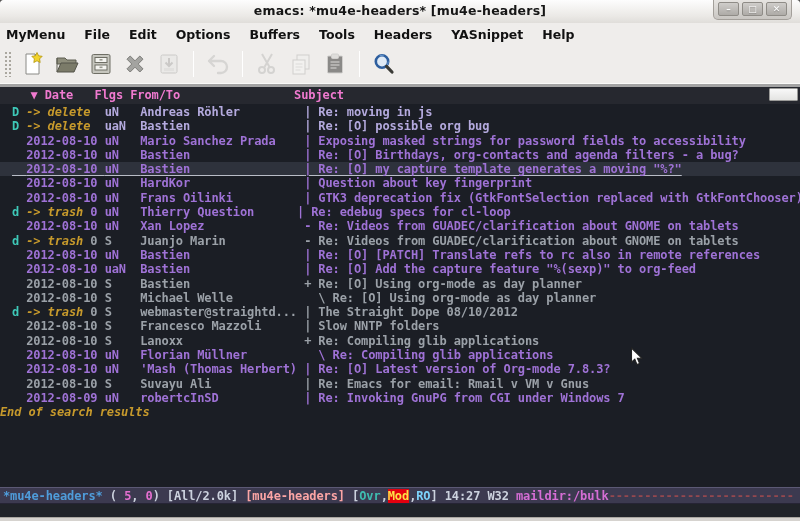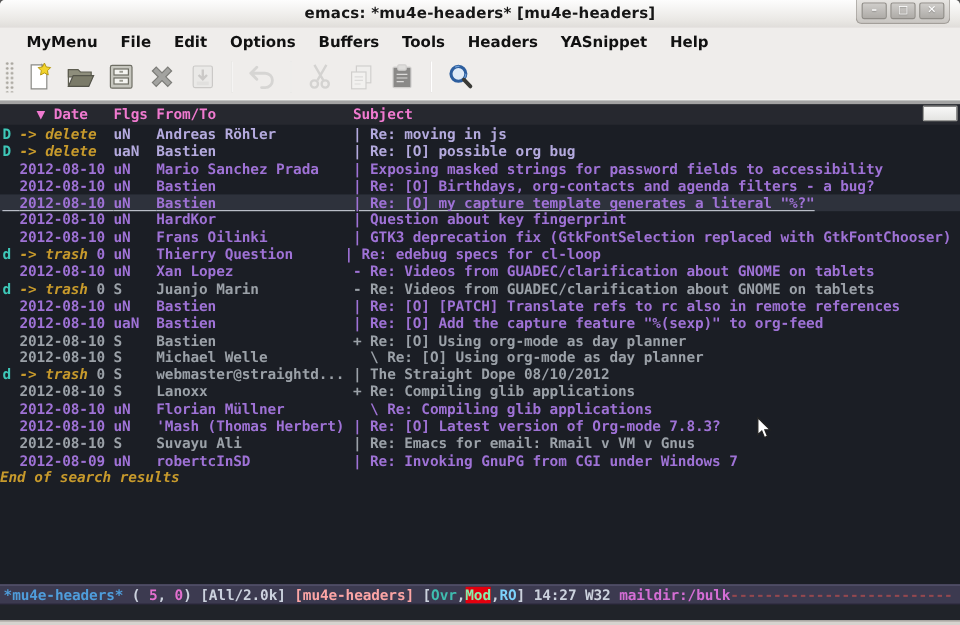--- a/index.html
+++ b/index.html
@@ -28,21 +28,21 @@
   .win-btn{
     width:21px;height:14px;border:1px solid #8f8c87;border-radius:2px;
     background:linear-gradient(#cfcdca,#aeaba7);
     color:#fff;font-size:9px;font-weight:bold;line-height:13px;text-align:center;
     text-shadow:0 1px 1px rgba(0,0,0,.25);
   }
   
   .menubar{
     position:absolute;top:23px;left:0;right:0;height:22px;
     background:#efedeb;display:flex;align-items:center;
-    padding-left:22px;gap:19px;
+    padding-left:6px;gap:19px;
   }
   .menu-item{font-size:12.5px;font-weight:600;color:#111;}
   
   .toolbar{
     position:absolute;top:45px;left:0;right:0;height:39px;
     background:#efedeb;border-bottom:1px solid #fafaf8;
     display:flex;align-items:center;padding-left:3px;
   }
   .grip{
     width:8px;height:26px;margin:0 4px 0 1px;
@@ -58,21 +58,21 @@
     position:absolute;top:84px;left:0;right:0;bottom:4px;
     background:var(--buffer-bg,#1b1e25);border-top:3px solid #a3a3a3;
     font-family:"DejaVu Sans Mono",monospace;font-size:12px;font-weight:700;
     letter-spacing:-0.1px;color:#ccc;
   }
   .header-line{
     height:17px;line-height:17px;background:#26282f;
     color:var(--header-pink,#f07ad0);white-space:pre;padding-left:2px;
   }
   .msg-list{margin-top:1px;}
-  .msg-row{height:14.3px;line-height:14.3px;white-space:pre;padding-left:2px;}
+  .msg-row{height:14.3px;line-height:14.3px;white-space:pre;padding-left:12px;}
   .msg-row .mk{color:var(--mark-teal,#3ec8b8);}
   .msg-row .ac{color:var(--action-orange,#c79a2c);font-style:italic;}
   .msg-row.st-unread .fd{color:var(--unread,#9f72d6);}
   .msg-row.st-read   .fd{color:var(--read,#9ba1a8);}
   .msg-row.st-marked .fd{color:var(--marked,#b4aade);}
   .msg-row.current{background:#2e323c;}
   .msg-row.current span{
     text-decoration:underline;
     text-decoration-color:#b9bdc7;text-decoration-thickness:1px;text-underline-offset:2px;
   }
@@ -85,21 +85,21 @@
     position:absolute;left:0;right:0;bottom:13px;height:17px;line-height:16px;
     background:var(--modeline-bg,#3c3a50);
     border-top:1px solid #5c5975;border-bottom:1px solid #262435;
     white-space:pre;padding-left:3px;overflow:hidden;
   }
   .ml-buffer-name{color:#4f9ddb;}
   .ml-plain{color:#ccd2de;}
   .ml-pink{color:#e46fd0;}
   .ml-mode{color:#fca5a5;}
   .ml-teal{color:#3fbdb0;}
-  .ml-modified{color:#86efac;background:#e3000e;}
+  .ml-modified{color:#fde047;background:#e3000e;}
   .ml-readonly{color:#7dd3fc;}
   .ml-folder{color:#d56ed5;}
   .ml-dashes{color:#94484f;}
   .echo-area{position:absolute;left:0;right:0;bottom:0;height:13px;background:#202329;}
   
   .bottom-border{position:absolute;left:0;right:0;bottom:0;height:4px;background:#d6d3cf;border-top:1px solid #a9a6a1;}
   .scroll-thumb{
     position:absolute;top:1px;right:2px;width:29px;height:13px;
     background:linear-gradient(#f8f8f8,#e4e4e2);border:1px solid #9a9a98;border-radius:1px;
   }
@@ -228,31 +228,32 @@
       </div>
   </div>
 
   <div class="emacs">
     <div class="header-line">    ▼ Date   Flgs From/To                Subject</div>
     <div class="msg-list">
         <div class="msg-row st-marked"><span class="mk">D </span><span class="ac">-&gt; delete</span><span class="fd">  </span><span class="fd">uN   </span><span class="fd">Andreas Röhler         </span><span class="fd">| Re: moving in js</span></div>
         <div class="msg-row st-marked"><span class="mk">D </span><span class="ac">-&gt; delete</span><span class="fd">  </span><span class="fd">uaN  </span><span class="fd">Bastien                </span><span class="fd">| Re: [O] possible org bug</span></div>
         <div class="msg-row st-unread"><span class="mk">  </span><span class="fd">2012-08-10 </span><span class="fd">uN   </span><span class="fd">Mario Sanchez Prada    </span><span class="fd">| Exposing masked strings for password fields to accessibility</span></div>
         <div class="msg-row st-unread"><span class="mk">  </span><span class="fd">2012-08-10 </span><span class="fd">uN   </span><span class="fd">Bastien                </span><span class="fd">| Re: [O] Birthdays, org-contacts and agenda filters - a bug?</span></div>
-        <div class="msg-row st-unread current"><span class="mk">  </span><span class="fd">2012-08-10 </span><span class="fd">uN   </span><span class="fd">Bastien                </span><span class="fd">| Re: [O] my capture template generates a literal "%?"</span></div>
+        <div class="msg-row st-unread current"><span class="mk">  </span><span class="fd">2012-08-10 </span><span class="fd">uN   </span><span class="fd">Bastien                </span><span class="fd">| Re: [O] my capture template generates a moving "%?"</span></div>
         <div class="msg-row st-unread"><span class="mk">  </span><span class="fd">2012-08-10 </span><span class="fd">uN   </span><span class="fd">HardKor                </span><span class="fd">| Question about key fingerprint</span></div>
         <div class="msg-row st-unread"><span class="mk">  </span><span class="fd">2012-08-10 </span><span class="fd">uN   </span><span class="fd">Frans Oilinki          </span><span class="fd">| GTK3 deprecation fix (GtkFontSelection replaced with GtkFontChooser)</span></div>
         <div class="msg-row st-unread"><span class="mk">d </span><span class="ac">-&gt; trash</span><span class="fd"> 0 </span><span class="fd">uN   </span><span class="fd">Thierry Question      </span><span class="fd">| Re: edebug specs for cl-loop</span></div>
         <div class="msg-row st-unread"><span class="mk">  </span><span class="fd">2012-08-10 </span><span class="fd">uN   </span><span class="fd">Xan Lopez              </span><span class="fd">- Re: Videos from GUADEC/clarification about GNOME on tablets</span></div>
         <div class="msg-row st-read"><span class="mk">d </span><span class="ac">-&gt; trash</span><span class="fd"> 0 </span><span class="fd">S    </span><span class="fd">Juanjo Marin           </span><span class="fd">- Re: Videos from GUADEC/clarification about GNOME on tablets</span></div>
         <div class="msg-row st-unread"><span class="mk">  </span><span class="fd">2012-08-10 </span><span class="fd">uN   </span><span class="fd">Bastien                </span><span class="fd">| Re: [O] [PATCH] Translate refs to rc also in remote references</span></div>
         <div class="msg-row st-unread"><span class="mk">  </span><span class="fd">2012-08-10 </span><span class="fd">uaN  </span><span class="fd">Bastien                </span><span class="fd">| Re: [O] Add the capture feature "%(sexp)" to org-feed</span></div>
         <div class="msg-row st-read"><span class="mk">  </span><span class="fd">2012-08-10 </span><span class="fd">S    </span><span class="fd">Bastien                </span><span class="fd">+ Re: [O] Using org-mode as day planner</span></div>
         <div class="msg-row st-read"><span class="mk">  </span><span class="fd">2012-08-10 </span><span class="fd">S    </span><span class="fd">Michael Welle          </span><span class="fd">  \ Re: [O] Using org-mode as day planner</span></div>
         <div class="msg-row st-read"><span class="mk">d </span><span class="ac">-&gt; trash</span><span class="fd"> 0 </span><span class="fd">S    </span><span class="fd">webmaster@straightd... </span><span class="fd">| The Straight Dope 08/10/2012</span></div>
+        <div class="msg-row st-read"><span class="mk">  </span><span class="fd">2012-08-10 </span><span class="fd">S    </span><span class="fd">Francesco Mazzoli      </span><span class="fd">| Slow NNTP folders</span></div>
         <div class="msg-row st-read"><span class="mk">  </span><span class="fd">2012-08-10 </span><span class="fd">S    </span><span class="fd">Lanoxx                 </span><span class="fd">+ Re: Compiling glib applications</span></div>
         <div class="msg-row st-unread"><span class="mk">  </span><span class="fd">2012-08-10 </span><span class="fd">uN   </span><span class="fd">Florian Müllner        </span><span class="fd">  \ Re: Compiling glib applications</span></div>
         <div class="msg-row st-unread"><span class="mk">  </span><span class="fd">2012-08-10 </span><span class="fd">uN   </span><span class="fd">'Mash (Thomas Herbert) </span><span class="fd">| Re: [O] Latest version of Org-mode 7.8.3?</span></div>
         <div class="msg-row st-read"><span class="mk">  </span><span class="fd">2012-08-10 </span><span class="fd">S    </span><span class="fd">Suvayu Ali             </span><span class="fd">| Re: Emacs for email: Rmail v VM v Gnus</span></div>
         <div class="msg-row st-unread"><span class="mk">  </span><span class="fd">2012-08-09 </span><span class="fd">uN   </span><span class="fd">robertcInSD            </span><span class="fd">| Re: Invoking GnuPG from CGI under Windows 7</span></div>
       </div>
     <div class="end-line">End of search results</div>
     <div class="scroll-thumb"></div>
     <div class="modeline"><span class="ml-buffer-name">*mu4e-headers*</span><span class="ml-plain"> ( </span><span class="ml-pink">5</span><span class="ml-plain">, </span><span class="ml-pink">0</span><span class="ml-plain">) [All/2.0k] </span><span class="ml-mode">[mu4e-headers]</span><span class="ml-plain"> [</span><span class="ml-teal">Ovr</span><span class="ml-plain">,</span><span class="ml-modified">Mod</span><span class="ml-plain">,</span><span class="ml-readonly">RO</span><span class="ml-plain">] 14:27 W32 </span><span class="ml-folder">maildir:/bulk</span><span class="ml-dashes">--------------------------</span></div>
     <div class="echo-area"></div>

